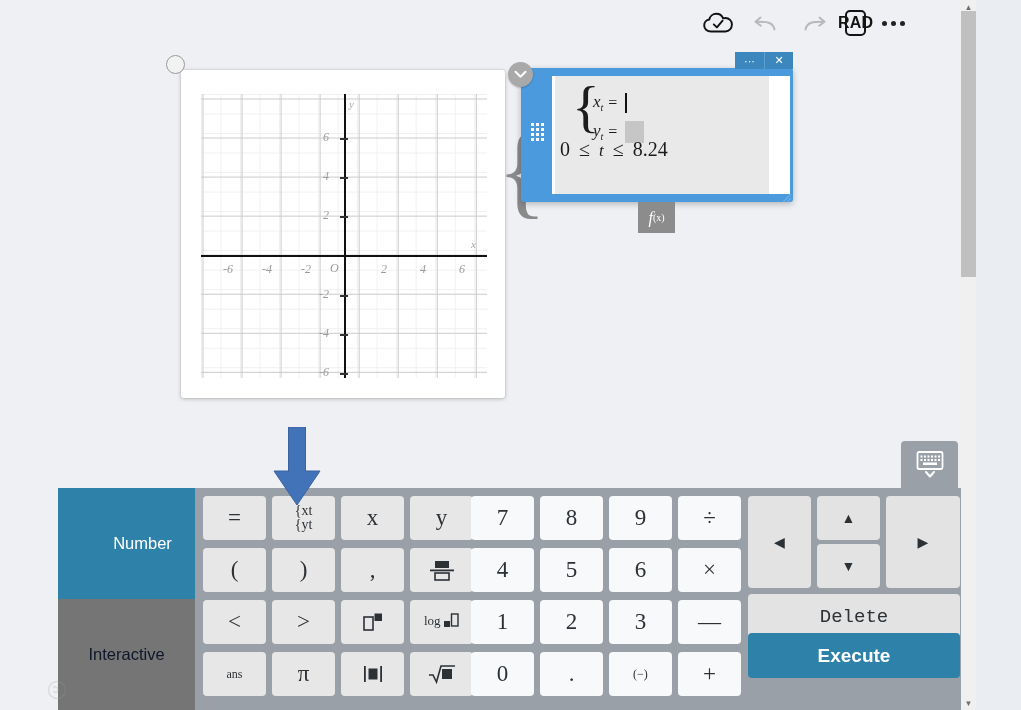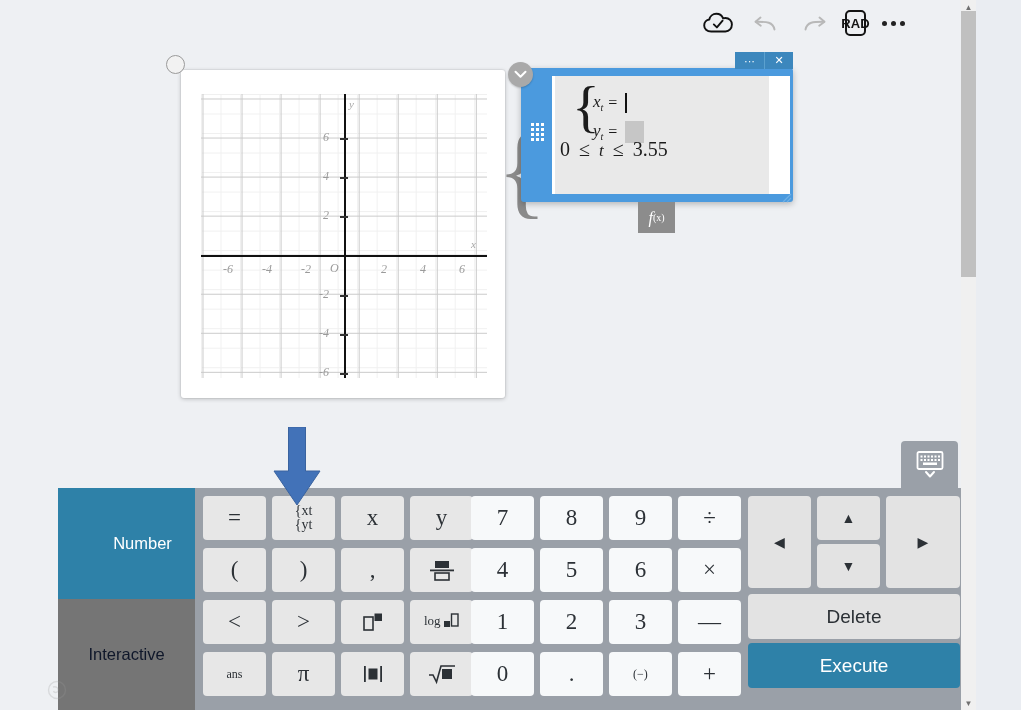--- a/index.html
+++ b/index.html
@@ -40,21 +40,21 @@
     display: flex; align-items: center; justify-content: center;
     cursor: pointer;
     background: transparent;
     border: none;
   }
   .rad-btn {
     width: 21px; height: 26px;
     border: 2px solid #141414;
     border-radius: 5px;
     display: flex; align-items: center; justify-content: center;
-    font-size: 13px;
+    font-size: 16px;
     font-weight: bold;
     color: #141414;
     letter-spacing: .2px;
     cursor: pointer;
     background: transparent;
   }
   .dots-btn {
     display: flex; gap: 4px; align-items: center;
     cursor: pointer; padding: 6px 2px;
   }
@@ -382,22 +382,22 @@
   .ak.right { left: 138px; top: 0; width: 74px; height: 92px; }
   .wide-key {
     position: absolute;
     left: 0; width: 212px; height: 45px;
     border-radius: 4px;
     display: flex; align-items: center; justify-content: center;
     cursor: pointer;
     font-family: "Liberation Sans", sans-serif;
     font-size: 19px;
   }
-  .wide-key.delete { top: 98px; background: #e3e3e3; color: #2c3136; }
-  .wide-key.execute { top: 147px; background: #2e81a8; color: #ffffff; }
+  .wide-key.delete { top: 98px; background: #e3e3e3; color: #2c3136; font-family: Liberation Mono, monospace; }
+  .wide-key.execute { top: 137px; background: #2e81a8; color: #ffffff; font-weight: bold; }
 
   
   .watermark {
     position: absolute;
     left: 47px; top: 680px;
     width: 20px; height: 20px;
     opacity: .25;
     z-index: 13;
     pointer-events: none;
   }
@@ -566,21 +566,21 @@
             </div>
 
           </div>
         </div>
 
         <div class="range-row">
           <span>0</span>
           <span>≤</span>
           <span class="v">t</span>
           <span>≤</span>
-          <span>3.55</span>
+          <span>8.24</span>
         </div>
       </div>
 
       <div class="panel-resize">
         <svg width="12" height="12" viewBox="0 0 12 12">
           <path d="M11 3 L3 11 M11 7 L7 11" stroke="#6fb0e5" stroke-width="1.2" fill="none"></path>
         </svg>
       </div>
     </div>
 

